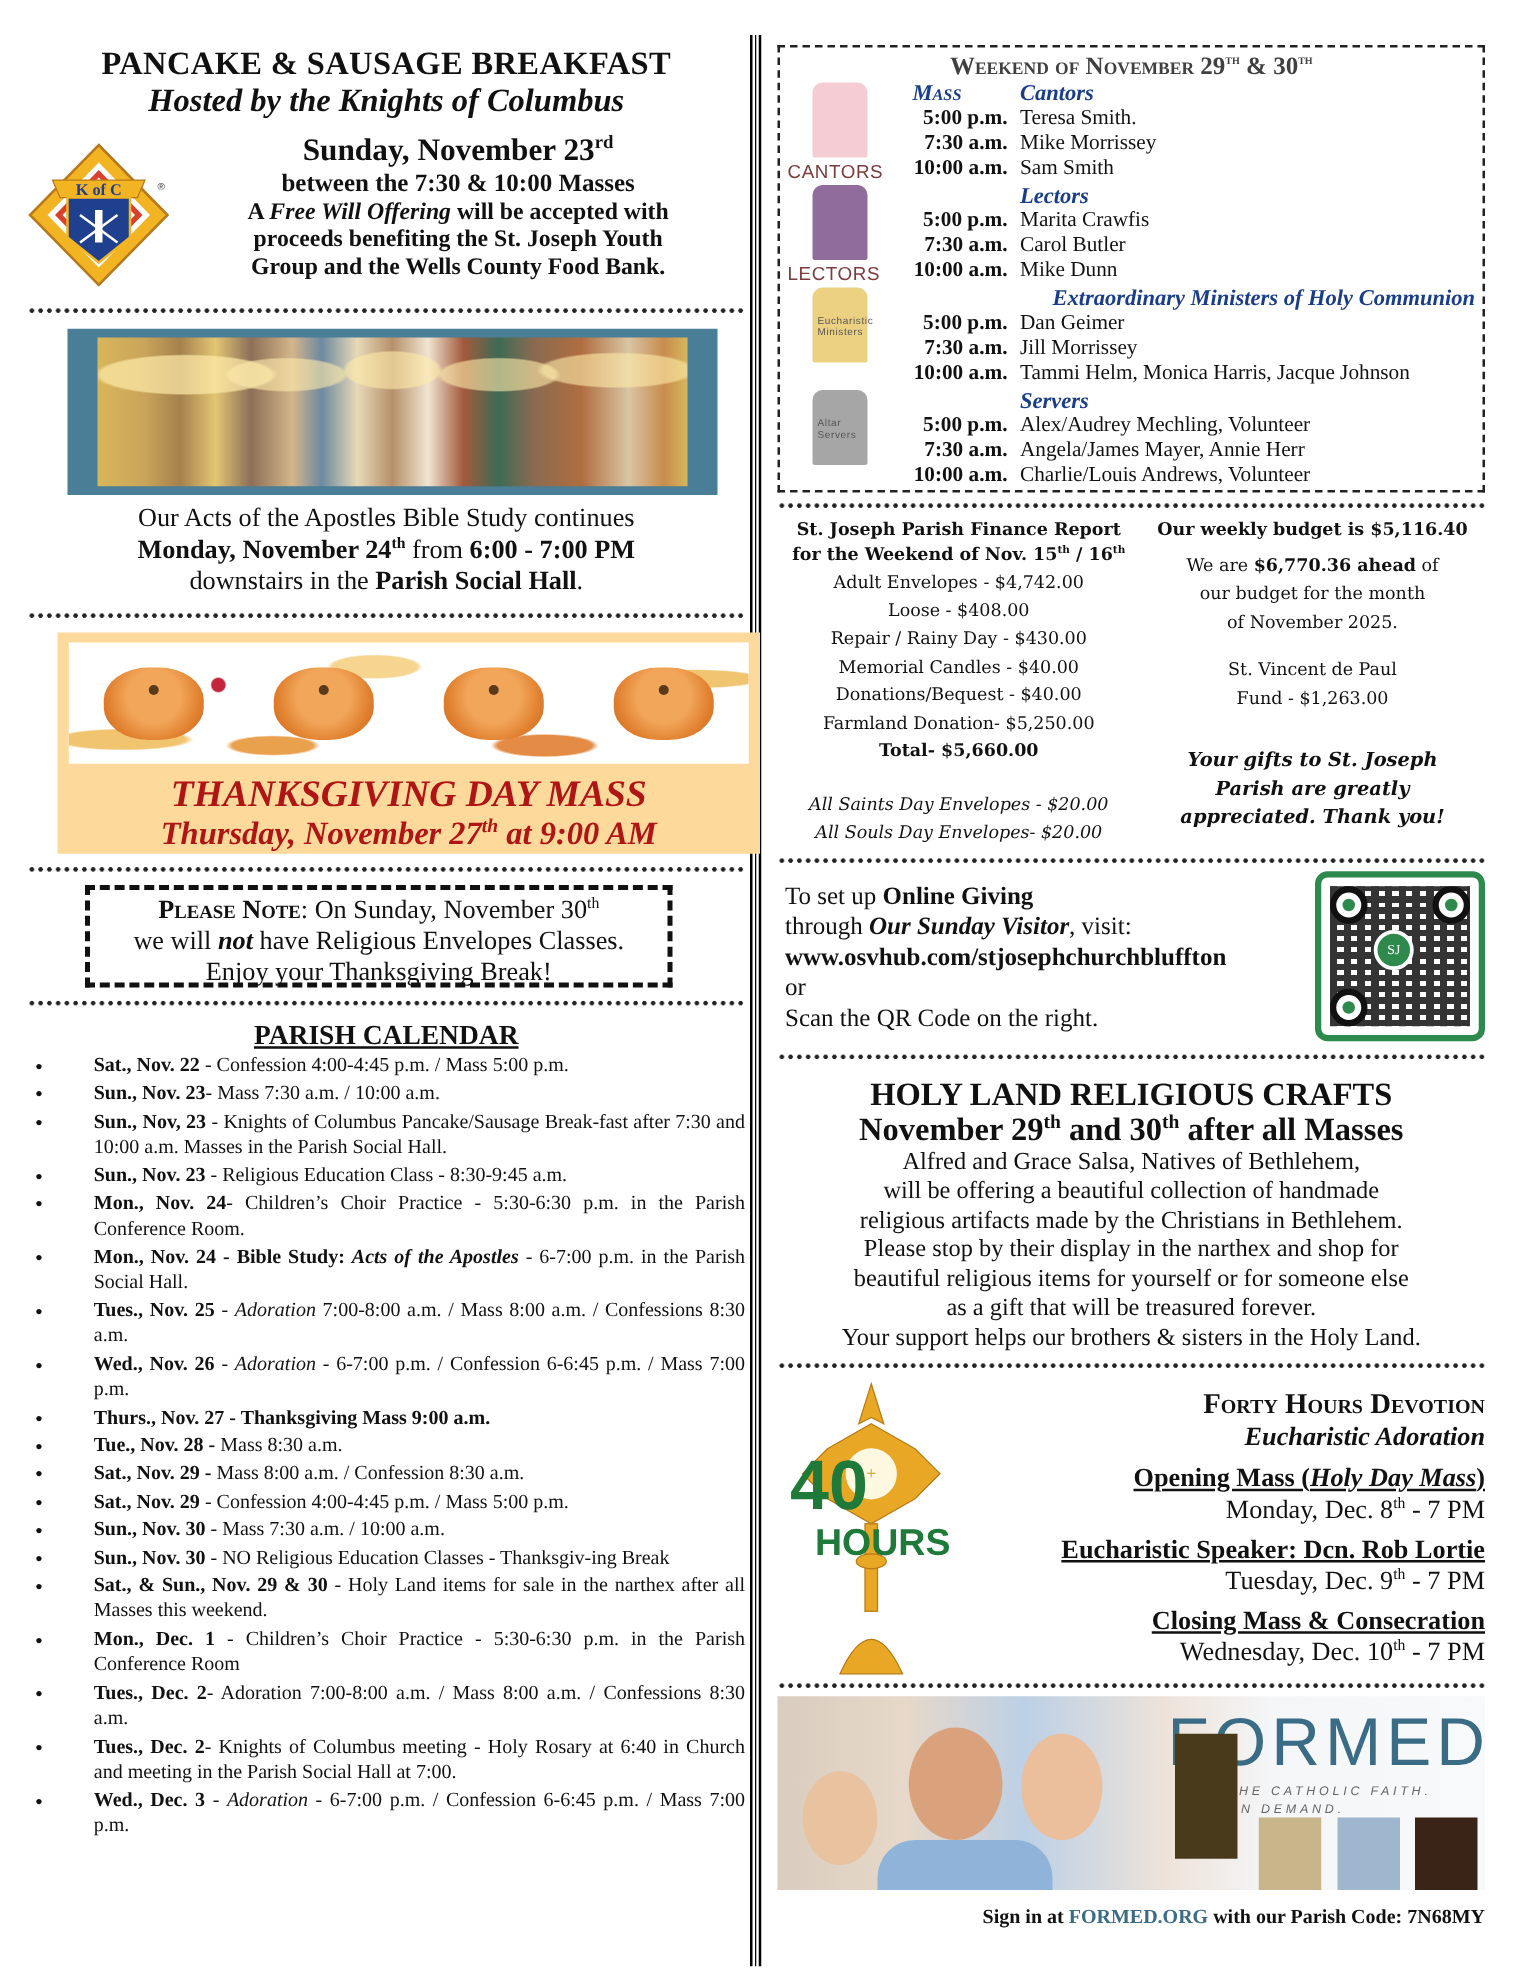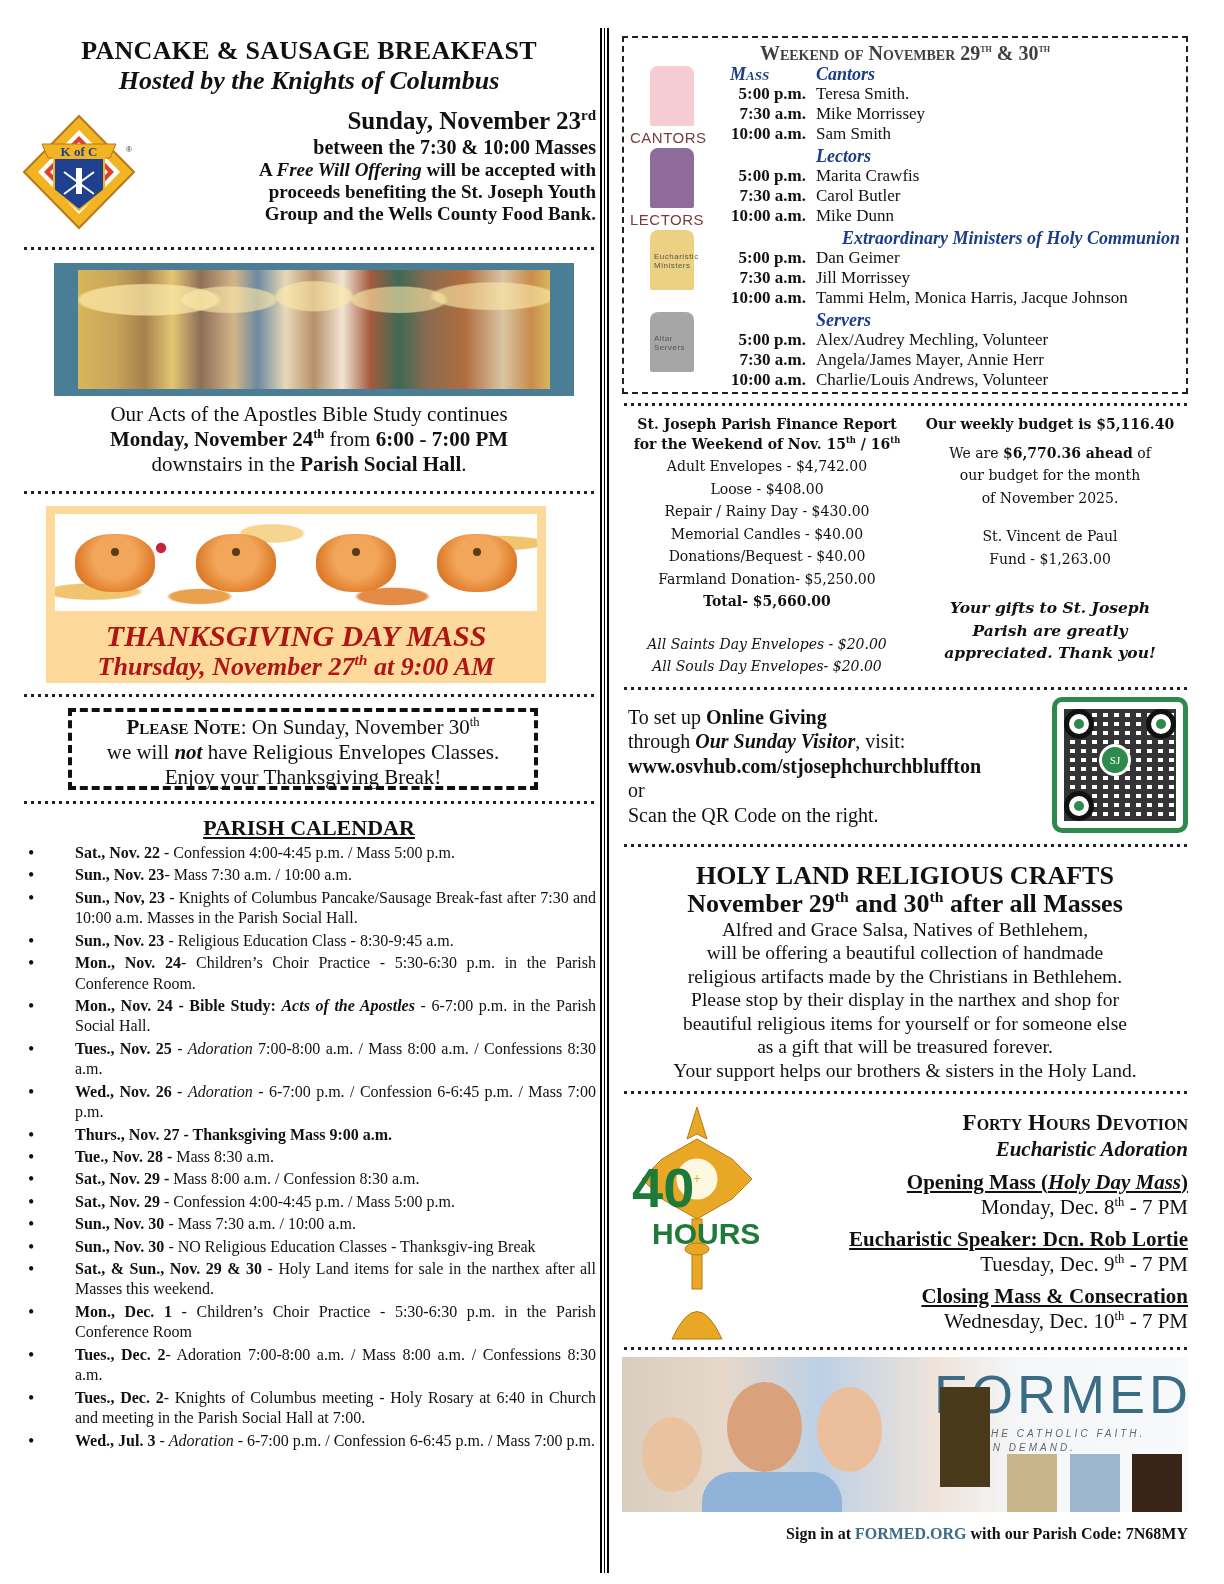--- a/index.html
+++ b/index.html
@@ -13,35 +13,35 @@
   .dotrule { height: 5px; background-image: radial-gradient(circle, #222 1.6px, transparent 1.9px); background-size: 7px 5px; background-repeat: repeat-x; }
   sup { font-size: 0.6em; vertical-align: super; line-height: 0; }
   b, .b { font-weight: bold; }
   i, .i { font-style: italic; }
 
   
   .pk-title { font-size: 26px; font-weight: bold; text-align: center; margin-top: 36px; letter-spacing: .3px; }
   .pk-sub { font-size: 26px; font-weight: bold; font-style: italic; text-align: center; line-height: 30px; }
   .pk-row { display: flex; margin-top: 6px; }
   .kofc { width: 115px; height: 120px; margin-top: 10px; position: relative; }
-  .pk-text { flex: 1; text-align: right; }
+  .pk-text { flex: 1; text-align: center; }
   .pk-date { font-size: 25px; font-weight: bold; line-height: 30px; margin-top: 4px; }
   .pk-line { font-size: 20px; font-weight: bold; line-height: 23px; }
   .pk-line2 { font-size: 19px; font-weight: bold; line-height: 22px; }
 
   
   .apostle-frame { margin: 12px 0 0 32px; width: 520px; height: 133px; background: #4a7d96; padding: 7px 24px; }
   .apostle-img { width: 100%; height: 119px; background:
       linear-gradient(90deg, #d8b65b 0%, #c9a45a 8%, #a5814e 14%, #e3c673 20%, #8c6f57 26%, #d4b58a 33%, #6d8aa0 38%, #e8d9b8 44%, #b7906a 50%, #f0e5d2 56%, #a35a3d 62%, #3e6a55 68%, #8a6b50 74%, #b06d3f 82%, #d9c5a4 90%, #c88c4d 96%, #d8b65b 100%);
       position: relative; overflow: hidden; }
   .apostle-img::before { content: ""; position: absolute; inset: 0; background: radial-gradient(ellipse at 15% 25%, rgba(255,235,170,.7) 0 12%, transparent 13%), radial-gradient(ellipse at 32% 25%, rgba(255,235,170,.6) 0 10%, transparent 11%), radial-gradient(ellipse at 50% 22%, rgba(255,235,170,.6) 0 11%, transparent 12%), radial-gradient(ellipse at 68% 25%, rgba(255,235,170,.6) 0 10%, transparent 11%), radial-gradient(ellipse at 88% 22%, rgba(255,235,170,.6) 0 10%, transparent 11%); }
   .bible { font-size: 21px; text-align: center; line-height: 25px; margin-top: 6px; }
 
   
-  .tg-box { margin: 11px 0 0 24px; width: 500px; height: 177px; background: #fdd99b; padding: 8px 9px 0 9px; }
+  .tg-box { margin: 11px 0 0 24px; width: 562px; height: 177px; background: #fdd99b; padding: 8px 9px 0 9px; }
   .tg-img { height: 97px; background: #fff; position: relative; overflow: hidden; display: flex; justify-content: space-around; align-items: center; }
   .pumpkin { width: 80px; height: 58px; border-radius: 45%; background: radial-gradient(circle at 50% 40%, #f2a65a 0 40%, #e07f2e 70%, #c9651f 100%); position: relative; }
   .pumpkin::after { content: ""; position: absolute; left: 36px; top: 14px; width: 8px; height: 8px; background: #5a3a1a; border-radius: 50%; }
   .leafband { position: absolute; inset: 0; background:
       radial-gradient(ellipse at 8% 80%, #f1c470 0 7%, transparent 8%), radial-gradient(ellipse at 30% 85%, #e9a14d 0 6%, transparent 7%), radial-gradient(ellipse at 45% 20%, #f5d58f 0 8%, transparent 9%), radial-gradient(ellipse at 70% 85%, #e48c46 0 7%, transparent 8%), radial-gradient(ellipse at 92% 30%, #f1c470 0 7%, transparent 8%), radial-gradient(circle at 22% 35%, #c3263a 0 1.2%, transparent 1.5%), radial-gradient(circle at 60% 40%, #c3263a 0 1.2%, transparent 1.5%), radial-gradient(circle at 83% 38%, #c3263a 0 1.2%, transparent 1.5%); }
   .tg-title { color: #b01515; font-size: 30px; font-weight: bold; font-style: italic; text-align: center; line-height: 34px; margin-top: 8px; }
   .tg-sub { color: #b01515; font-size: 26px; font-weight: bold; font-style: italic; text-align: center; line-height: 28px; }
 
   
   .note-box { margin: 10px 0 0 46px; width: 470px; height: 82px; border: 4px dashed #111; border-left-style: dashed; padding: 3px 8px; text-align: center; font-size: 21px; line-height: 25px; }
@@ -194,21 +194,21 @@
         <li><b>Thurs., Nov. 27 - Thanksgiving Mass 9:00 a.m.</b><span></span></li>
         <li><b>Tue., Nov. 28 -</b><span> Mass 8:30 a.m.</span></li>
         <li><b>Sat., Nov. 29 -</b><span> Mass 8:00 a.m. / Confession 8:30 a.m.</span></li>
         <li><b>Sat., Nov. 29</b><span> - Confession 4:00-4:45 p.m. / Mass 5:00 p.m.</span></li>
         <li><b>Sun., Nov. 30</b><span> - Mass 7:30 a.m. / 10:00 a.m.</span></li>
         <li><b>Sun., Nov. 30</b><span> - NO Religious Education Classes - Thanksgiv-ing Break</span></li>
         <li><b>Sat., &amp; Sun., Nov. 29 &amp; 30</b><span> - Holy Land items for sale in the narthex after all Masses this weekend.</span></li>
         <li><b>Mon., Dec. 1</b><span> - Children’s Choir Practice - 5:30-6:30 p.m. in the Parish Conference Room</span></li>
         <li><b>Tues., Dec. 2</b><span>- Adoration 7:00-8:00 a.m. / Mass 8:00 a.m. / Confessions 8:30 a.m.</span></li>
         <li><b>Tues., Dec. 2</b><span>- Knights of Columbus meeting - Holy Rosary at 6:40 in Church and meeting in the Parish Social Hall at 7:00.</span></li>
-        <li><b>Wed., Jul. 3</b><span> - </span><i style="">Adoration</i><span> - 6-7:00 p.m. / Confession 6-6:45 p.m. / Mass 7:00 p.m.</span></li>
+        <li><b>Wed., Dec. 3</b><span> - </span><i style="">Adoration</i><span> - 6-7:00 p.m. / Confession 6-6:45 p.m. / Mass 7:00 p.m.</span></li>
       </ul>
   </section>
 </div>
 
 <div class="col right">
 
   <section class="sched">
     <div class="sched-title"><span>Weekend of November  29</span><sup>th</sup><span> &amp; 30</span><sup>th</sup></div>
     <div id="sched-secs">
         <div>

